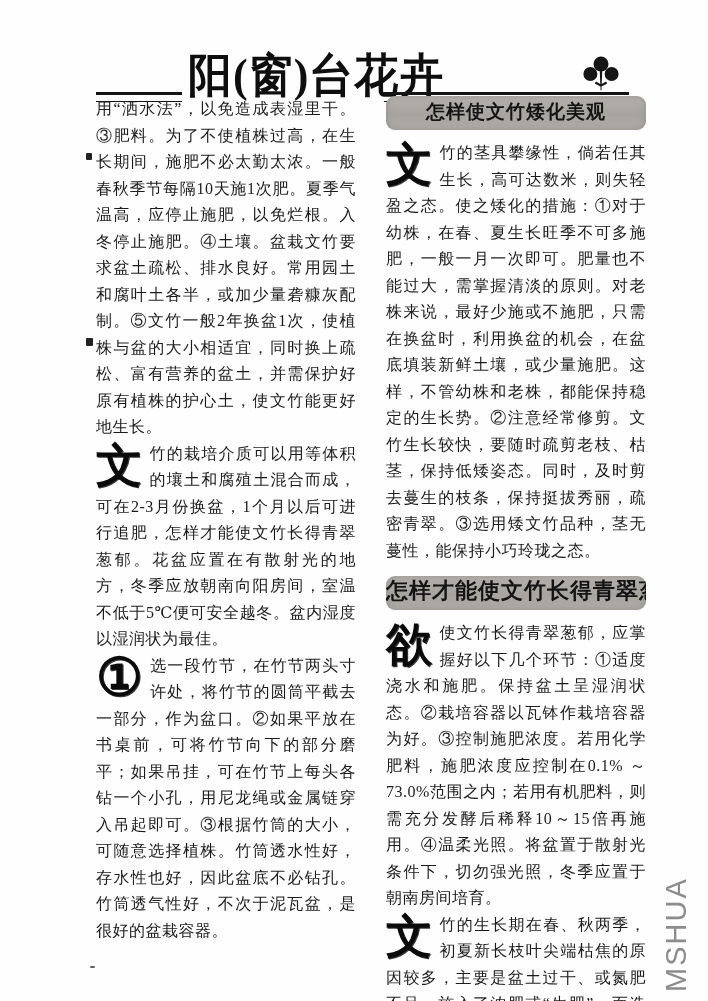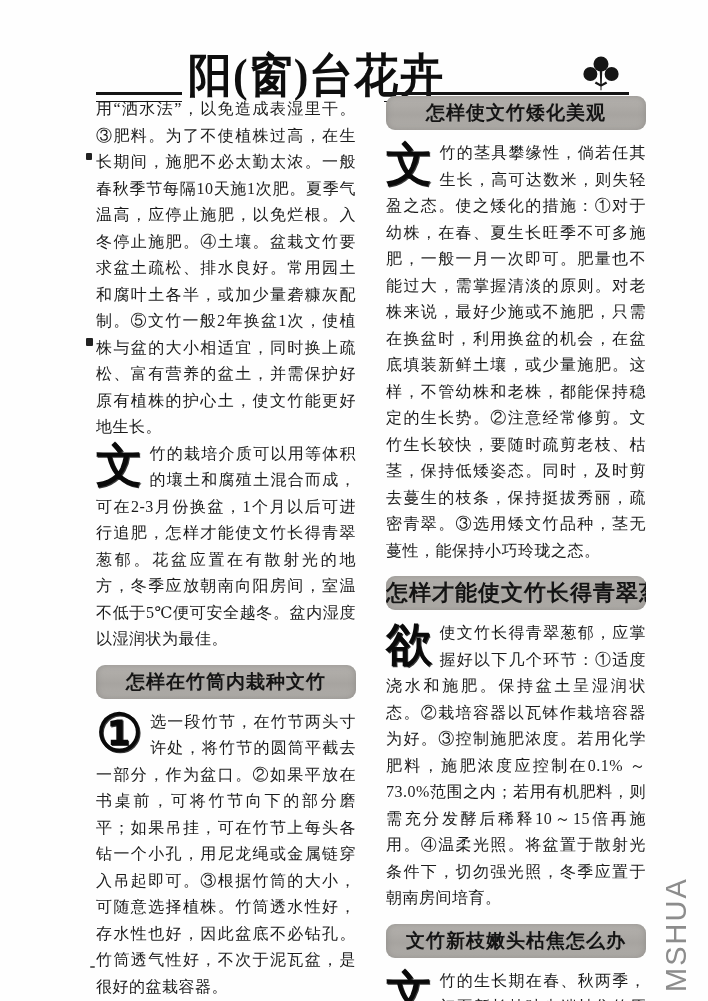--- a/index.html
+++ b/index.html
@@ -45,21 +45,21 @@
     text-align:justify;text-justify:inter-character;
     letter-spacing:0.5px;
     color:#1b1b1b;
   }
   .section-heading{
     margin:12px 0 10px 0;
     height:34px;line-height:34px;
     background:linear-gradient(180deg,#b5b2ae 0%,#a7a4a0 55%,#b0ada9 100%);
     border-radius:9px;
     text-align:center;
-    font-family:Liberation Serif, serif;
+    font-family:Liberation Mono, monospace;
     font-weight:700;font-size:19px;letter-spacing:1px;color:#141414;
     box-shadow:inset 0 0 6px rgba(120,118,114,.55);
     white-space:nowrap;overflow:hidden;
   }
   .col-right .section-heading:first-child{margin-top:0;}
   .dropcap{
     float:left;
     font-size:46px;line-height:50px;
     height:53px;
     font-weight:900;
@@ -102,38 +102,36 @@
 
   <div class="columns">
 
     <div class="col col-left">
       <p class="body-para">用“洒水法”，以免造成表湿里干。③肥料。为了不使植株过高，在生长期间，施肥不必太勤太浓。一般春秋季节每隔10天施1次肥。夏季气温高，应停止施肥，以免烂根。入冬停止施肥。④土壤。盆栽文竹要求盆土疏松、排水良好。常用园土和腐叶土各半，或加少量砻糠灰配制。⑤文竹一般2年换盆1次，使植株与盆的大小相适宜，同时换上疏松、富有营养的盆土，并需保护好原有植株的护心土，使文竹能更好地生长。</p>
 
       <p class="body-para">
         <span class="dropcap">文</span><span>竹的栽培介质可以用等体积的壤土和腐殖土混合而成，可在2-3月份换盆，1个月以后可进行追肥，怎样才能使文竹长得青翠葱郁。花盆应置在有散射光的地方，冬季应放朝南向阳房间，室温不低于5℃便可安全越冬。盆内湿度以湿润状为最佳。</span>
       </p>
 
-      <div class="section-heading">怎样在竹筒内栽种文竹</div>
       <p class="body-para">
         <span class="dropcap dropcap-num">①</span><span>选一段竹节，在竹节两头寸许处，将竹节的圆筒平截去一部分，作为盆口。②如果平放在书桌前，可将竹节向下的部分磨平；如果吊挂，可在竹节上每头各钻一个小孔，用尼龙绳或金属链穿入吊起即可。③根据竹筒的大小，可随意选择植株。竹筒透水性好，存水性也好，因此盆底不必钻孔。竹筒透气性好，不次于泥瓦盆，是很好的盆栽容器。</span>
       </p>
     </div>
 
     <div class="col col-right">
       <div class="section-heading">怎样使文竹矮化美观</div>
       <p class="body-para">
         <span class="dropcap">文</span><span>竹的茎具攀缘性，倘若任其生长，高可达数米，则失轻盈之态。使之矮化的措施：①对于幼株，在春、夏生长旺季不可多施肥，一般一月一次即可。肥量也不能过大，需掌握清淡的原则。对老株来说，最好少施或不施肥，只需在换盆时，利用换盆的机会，在盆底填装新鲜土壤，或少量施肥。这样，不管幼株和老株，都能保持稳定的生长势。②注意经常修剪。文竹生长较快，要随时疏剪老枝、枯茎，保持低矮姿态。同时，及时剪去蔓生的枝条，保持挺拔秀丽，疏密青翠。③选用矮文竹品种，茎无蔓性，能保持小巧玲珑之态。</span>
       </p>
 
       <div class="section-heading" style="font-size:22px;">怎样才能使文竹长得青翠葱郁</div>
       <p class="body-para">
         <span class="dropcap">欲</span><span>使文竹长得青翠葱郁，应掌握好以下几个环节：①适度浇水和施肥。保持盆土呈湿润状态。②栽培容器以瓦钵作栽培容器为好。③控制施肥浓度。若用化学肥料，施肥浓度应控制在0.1% ～73.0%范围之内；若用有机肥料，则需充分发酵后稀释10～15倍再施用。④温柔光照。将盆置于散射光条件下，切勿强光照，冬季应置于朝南房间培育。</span>
       </p>
 
-      <div class="section-heading">文竹新枝嫩头枯焦怎么办</div>
       <p class="body-para">
         <span class="dropcap">文</span><span>竹的生长期在春、秋两季，初夏新长枝叶尖端枯焦的原因较多，主要是盆土过干、或氮肥不足、施入了浓肥或“生肥”，而造成嫩头枯</span>
       </p>
     </div>
 
   </div>
 
   <div class="watermark">MSHUA</div>
 
   <div class="speck speck1"></div>

